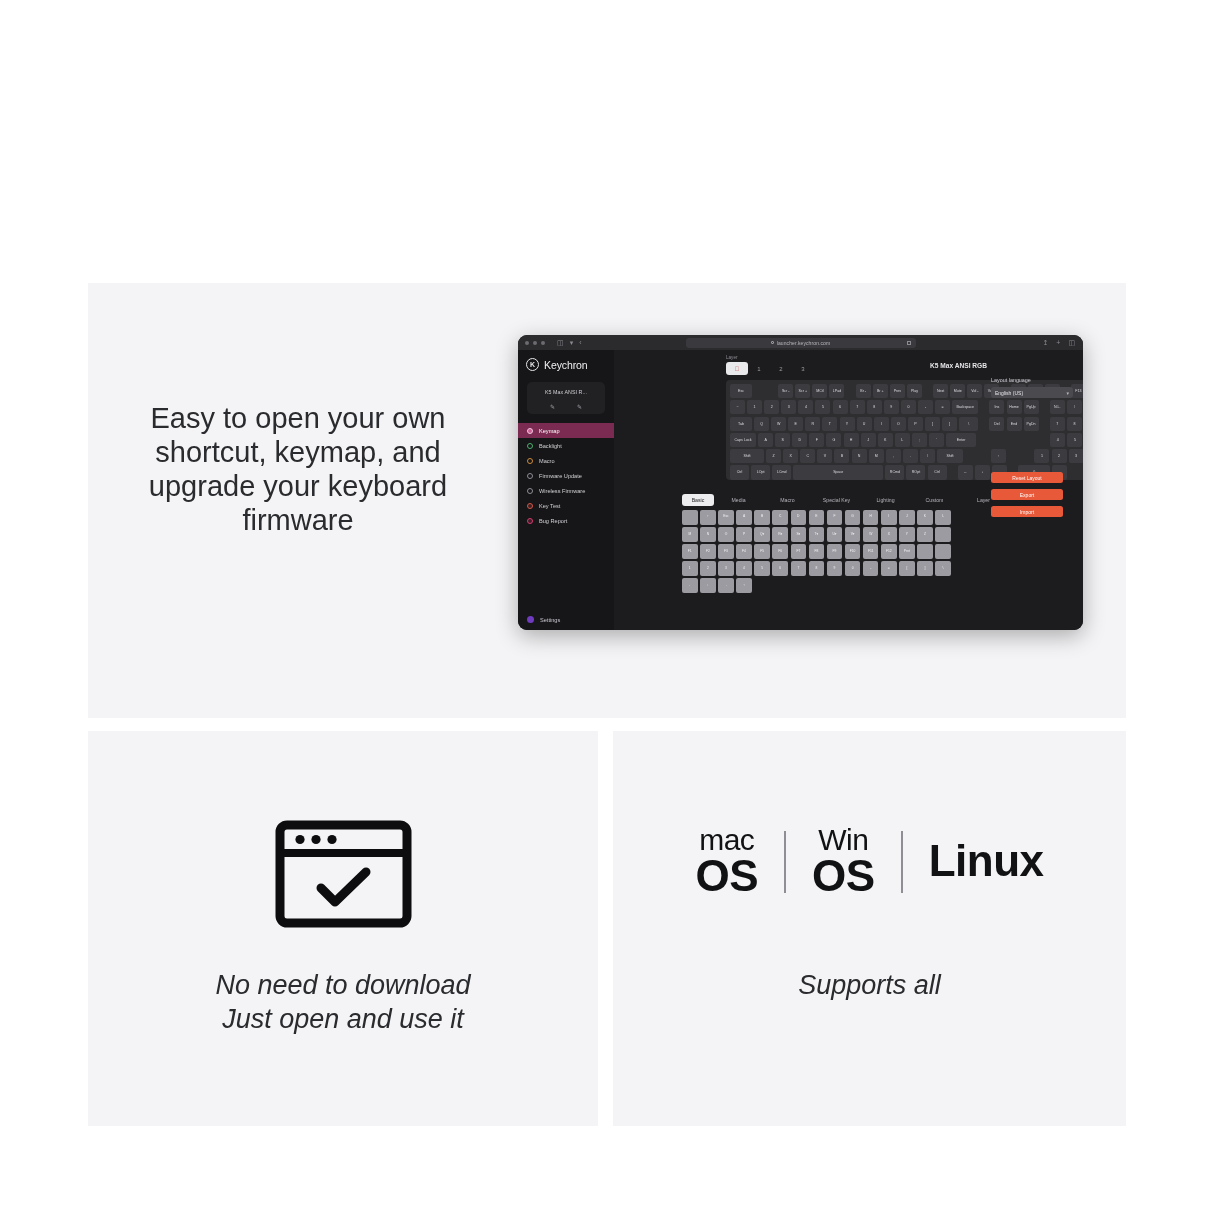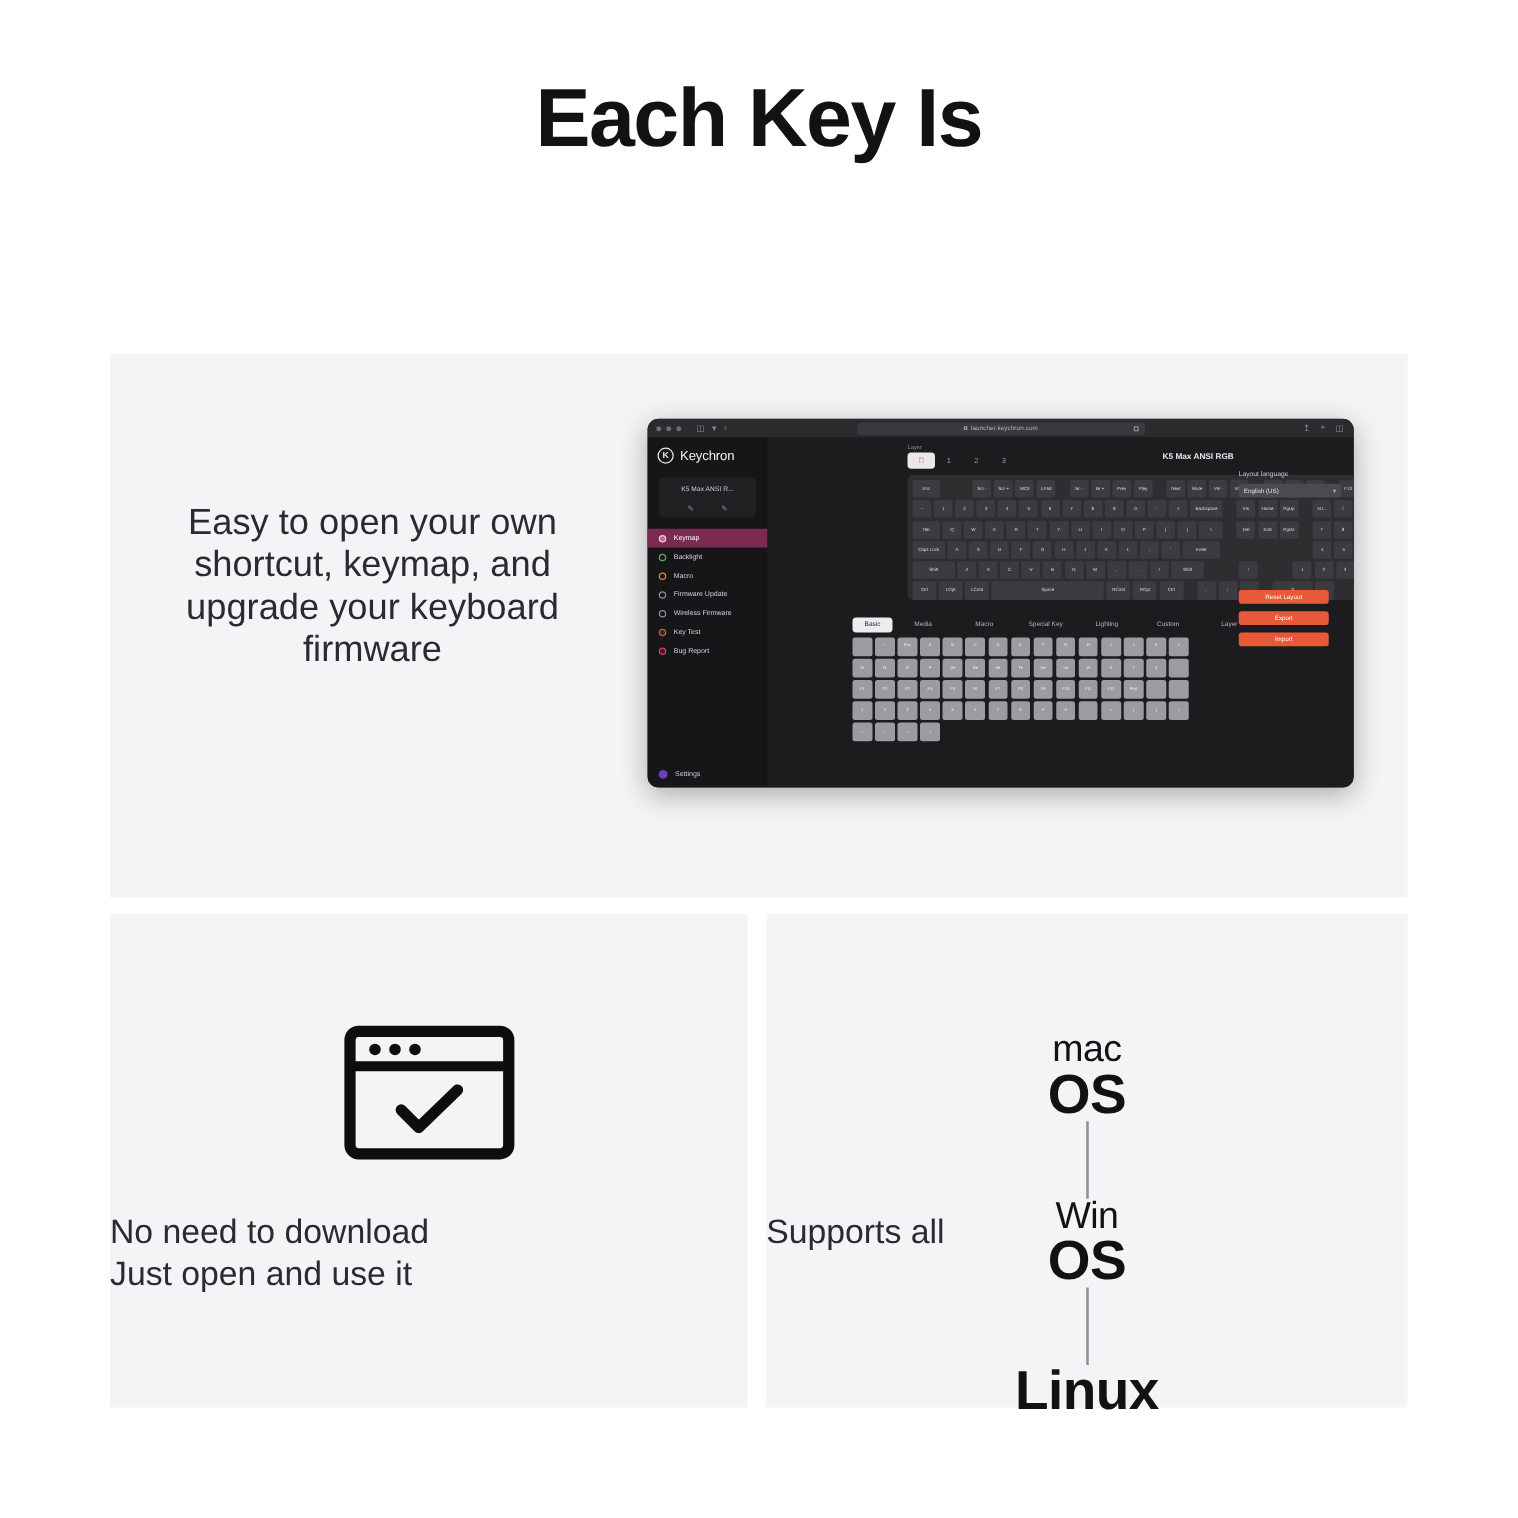--- a/index.html
+++ b/index.html
@@ -161,44 +161,43 @@
     width:15.5px; height:14.5px; background:#9b9ba1; border-radius:2px;
     display:flex;align-items:center;justify-content:center;
     font-size:3.3px; color:#f2f2f4; flex:none; text-align:center; line-height:1.1;
   }
 
   
   .browser-icon { position:absolute; left:187px; top:89px; }
 
   .caption {
     position:absolute; left:0; width:100%;
-    text-align:left; font-size:27px; line-height:34px; color:#2a2b2e;
+    text-align:center; font-size:27px; line-height:34px; color:#2a2b2e;font-style:italic;
   }
   #cap-bl { top: 237px; }
   #cap-br { top: 237px; }
 
   
   .oslogos {
     position:absolute; left:0; top:95px; width:100%;
-    display:flex; align-items:center; justify-content:center; gap:0;flex-direction:column;
+    display:flex; align-items:center; justify-content:center; gap:0;
   }
   .osgroup { display:flex; flex-direction:column; align-items:center; line-height:.96; }
   .osgroup .top { font-size:30px; font-weight:400; color:#111214; letter-spacing:-.5px; }
   .osgroup .bot { font-size:44px; font-weight:700; color:#111214; letter-spacing:-.5px; }
   .osgroup.single .bot { font-size:44px; }
   .osdiv { width:2px; height:62px; background:#8e8e94; margin:0 24px; }
   .oswrap { padding:0 2px; }
 </style>
 </head>
 <body>
 
 <div class="page">
 
   <h1 class="headline">
-    <span>Each Key Is</span>
   </h1>
 
   <div class="card" id="card-top">
 
     <div class="left-copy">Easy to open your own shortcut, keymap, and upgrade your keyboard firmware</div>
 
     <div class="app-window">
 
       <div class="titlebar">
         <div class="tb-dots">

